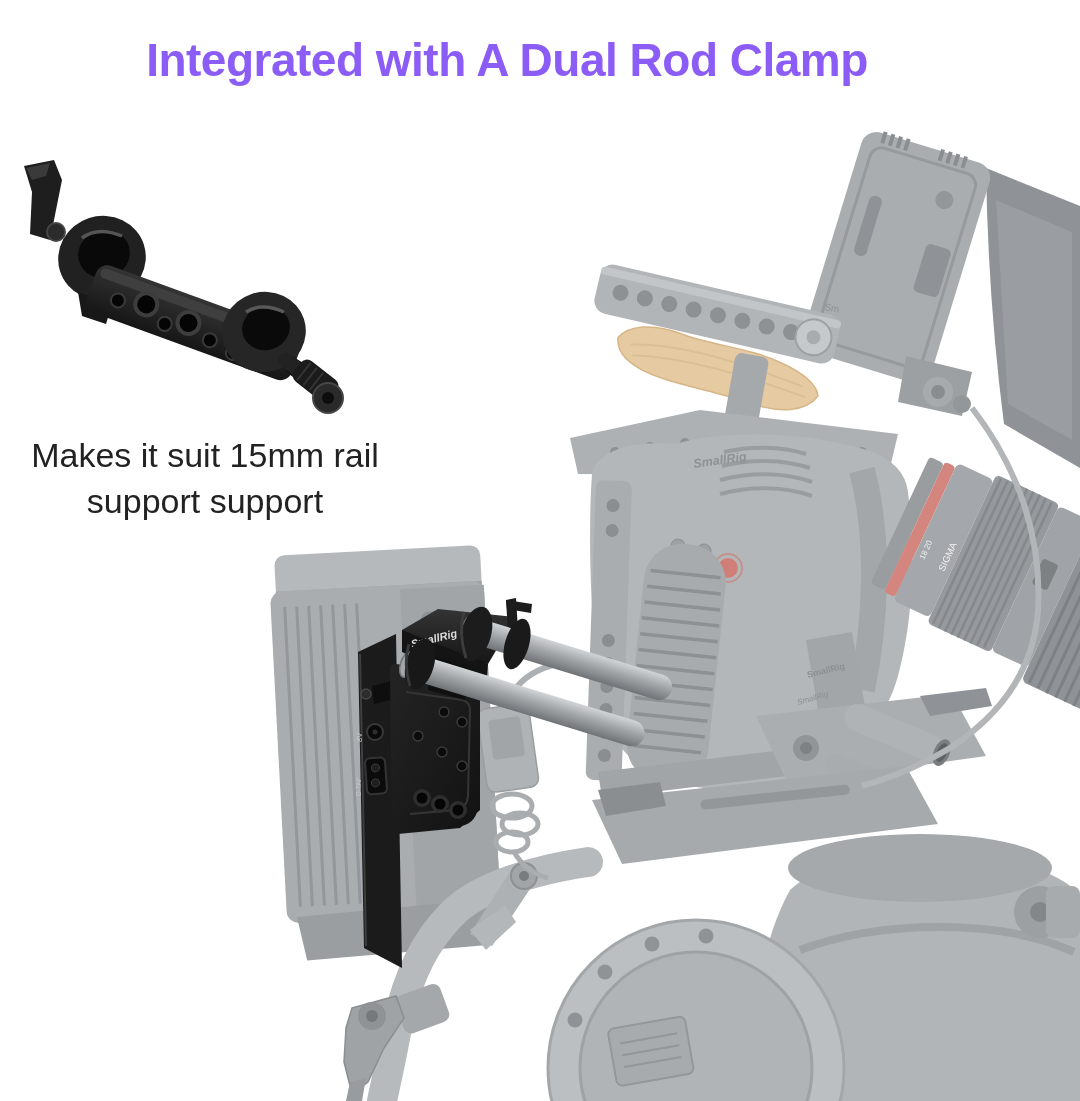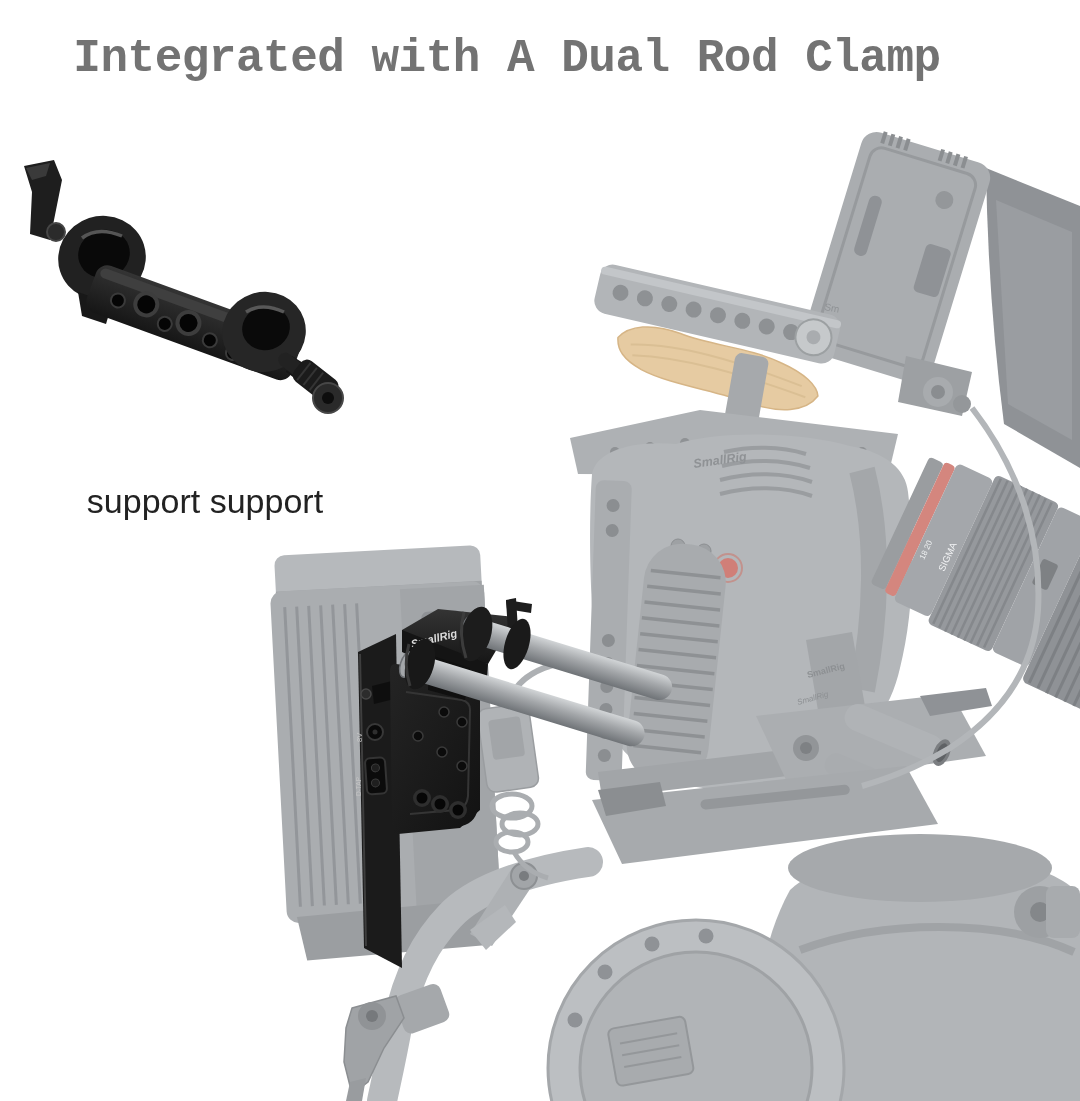--- a/index.html
+++ b/index.html
@@ -1,20 +1,20 @@
 <!DOCTYPE html>
 <html><head>
 <meta charset="utf-8">
 <style>
   html,body{margin:0;padding:0;background:#ffffff;}
   .stage{position:relative;width:1080px;height:1101px;background:#ffffff;overflow:hidden;
          font-family:"Liberation Sans", sans-serif;}
   .title{position:absolute;top:2px;left:0;width:1014px;text-align:center;
-         font-size:46px;font-weight:700;letter-spacing:-0.5px;color:#737373;
-         font-family:Liberation Mono, monospace;}
+         font-size:46px;font-weight:700;letter-spacing:-0.5px;color:#8b5cf6;
+         font-family:Liberation Sans, sans-serif;}
   .caption{position:absolute;top:399px;left:0;width:410px;text-align:center;
            font-size:34px;font-weight:400;color:#222222;line-height:1.34;
            font-family:"Liberation Sans", sans-serif;}
   .scene{position:absolute;left:0;top:0;width:1080px;height:1101px;}
   svg text{font-family:"Liberation Sans", sans-serif;}
 </style>
 </head>
 <body>
 
 <div class="stage">
@@ -394,16 +394,16 @@
           <line x1="320" y1="362" x2="320" y2="384" stroke="#343434" stroke-width="2"></line>
         </g>
         <circle cx="328" cy="398" r="15" fill="#2a2a2a" stroke="#474747" stroke-width="2"></circle>
         <circle cx="328" cy="398" r="6" fill="#0d0d0d"></circle>
       </g>
     </g>
   </svg>
 
   <h1 class="title">Integrated with A Dual Rod Clamp</h1>
 
-  <p class="caption"><br>
+  <p class="caption"><span>Makes it suit 15mm rail</span><br>
     <span>support support</span></p>
 
 </div>
 
 </body></html>

